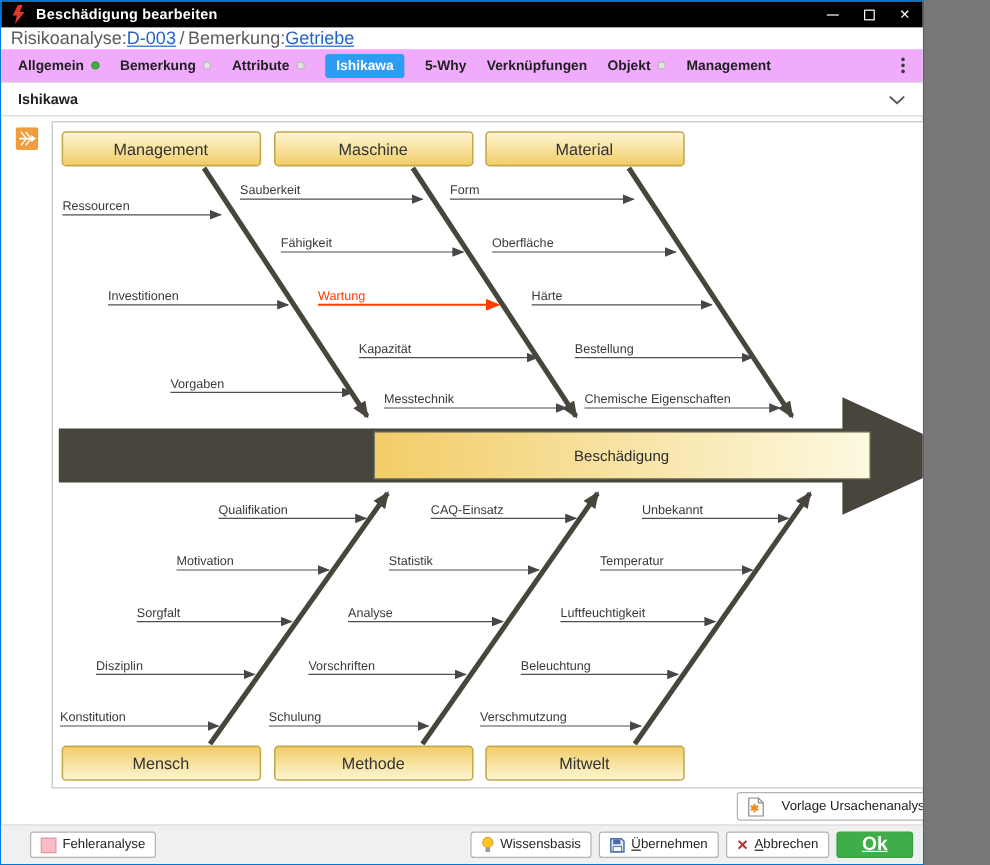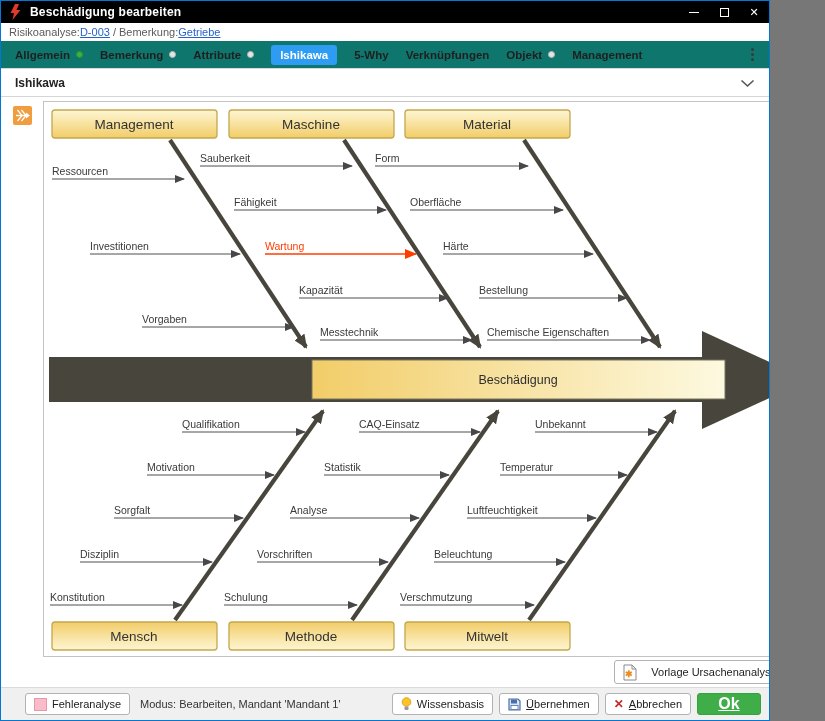--- a/index.html
+++ b/index.html
@@ -17,27 +17,27 @@
   .titlebar .appicon{ margin-left:8px; width:13px; height:16px; }
   .titlebar .title{ margin-left:8px; font-size:12px; font-weight:700; letter-spacing:.2px; }
   .win-controls{ margin-left:auto; display:flex; height:100%; }
   .wc{ width:30px; height:100%; display:flex; align-items:center; justify-content:center;
        color:#fff; font-size:11px; cursor:pointer; }
   .wc .minbar{ width:10px; border-top:1px solid #fff; display:block; }
   .wc .maxbox{ width:9px; height:9px; border:1px solid #fff; display:block; }
   
   .breadcrumb{
     position:absolute; left:0; top:22px; width:100%; height:18px; background:#fff;
-    display:flex; align-items:center; padding-left:8px; font-size:11px; color:#5a5a5a;
+    display:flex; align-items:center; padding-left:8px; font-size:15px; color:#5a5a5a;
   }
   .breadcrumb a{ color:#2563c9; text-decoration:underline; cursor:pointer; }
   .breadcrumb .sep{ margin:0 3px; }
   
   .tabbar{
-    position:absolute; left:0; top:40px; width:100%; height:28px; background:#0f766e;
+    position:absolute; left:0; top:40px; width:100%; height:28px; background:#f0abfc;
     border-bottom:1px solid #d9d9d9; display:flex; align-items:center; padding-left:14px;justify-content:center;
   }
   .tab{ display:flex; align-items:center; margin-right:17px; font-size:11.5px; font-weight:700;
         color:#1f1f1f; cursor:pointer; white-space:nowrap; }
   .tab.active{ background:#2e9cf2; color:#fff; border-radius:3px; padding:4px 9px; }
   .dot{ width:7px; height:7px; border-radius:50%; margin-left:6px; display:inline-block; }
   .dot.green{ background:#3db03f; border:1px solid #2f9132; }
   .dot.gray{ background:#e4e4e4; border:1px solid #b5b5b5; }
   .kebab{ margin-left:auto; margin-right:12px; display:flex; flex-direction:column; gap:2px;
           cursor:pointer; padding:3px; }
@@ -367,21 +367,20 @@
       <text x="2" y="13" font-size="9" fill="#ef8b1d" font-weight="bold">✱</text>
     </svg>
     <span>Vorlage Ursachenanalyse</span>
   </button>
 
   <div class="statusbar">
     <button class="sbtn">
       <span class="pink-sq"></span>
       <span>Fehleranalyse</span>
     </button>
-    <span class="status-text">Modus: Bearbeiten, Mandant 'Mandant 1'</span>
     <div class="right-group">
       <button class="sbtn">
         <svg width="11" height="14" viewBox="0 0 11 14">
           <circle cx="5.5" cy="5" r="4.3" fill="#ffc41f" stroke="#c9952a" stroke-width="0.8"></circle>
           <rect x="3.5" y="9.5" width="4" height="3.5" rx="1" fill="#9a9a9a"></rect>
         </svg>
         <span>Wissensbasis</span>
       </button>
       <button class="sbtn">
         <svg width="13" height="13" viewBox="0 0 13 13">

